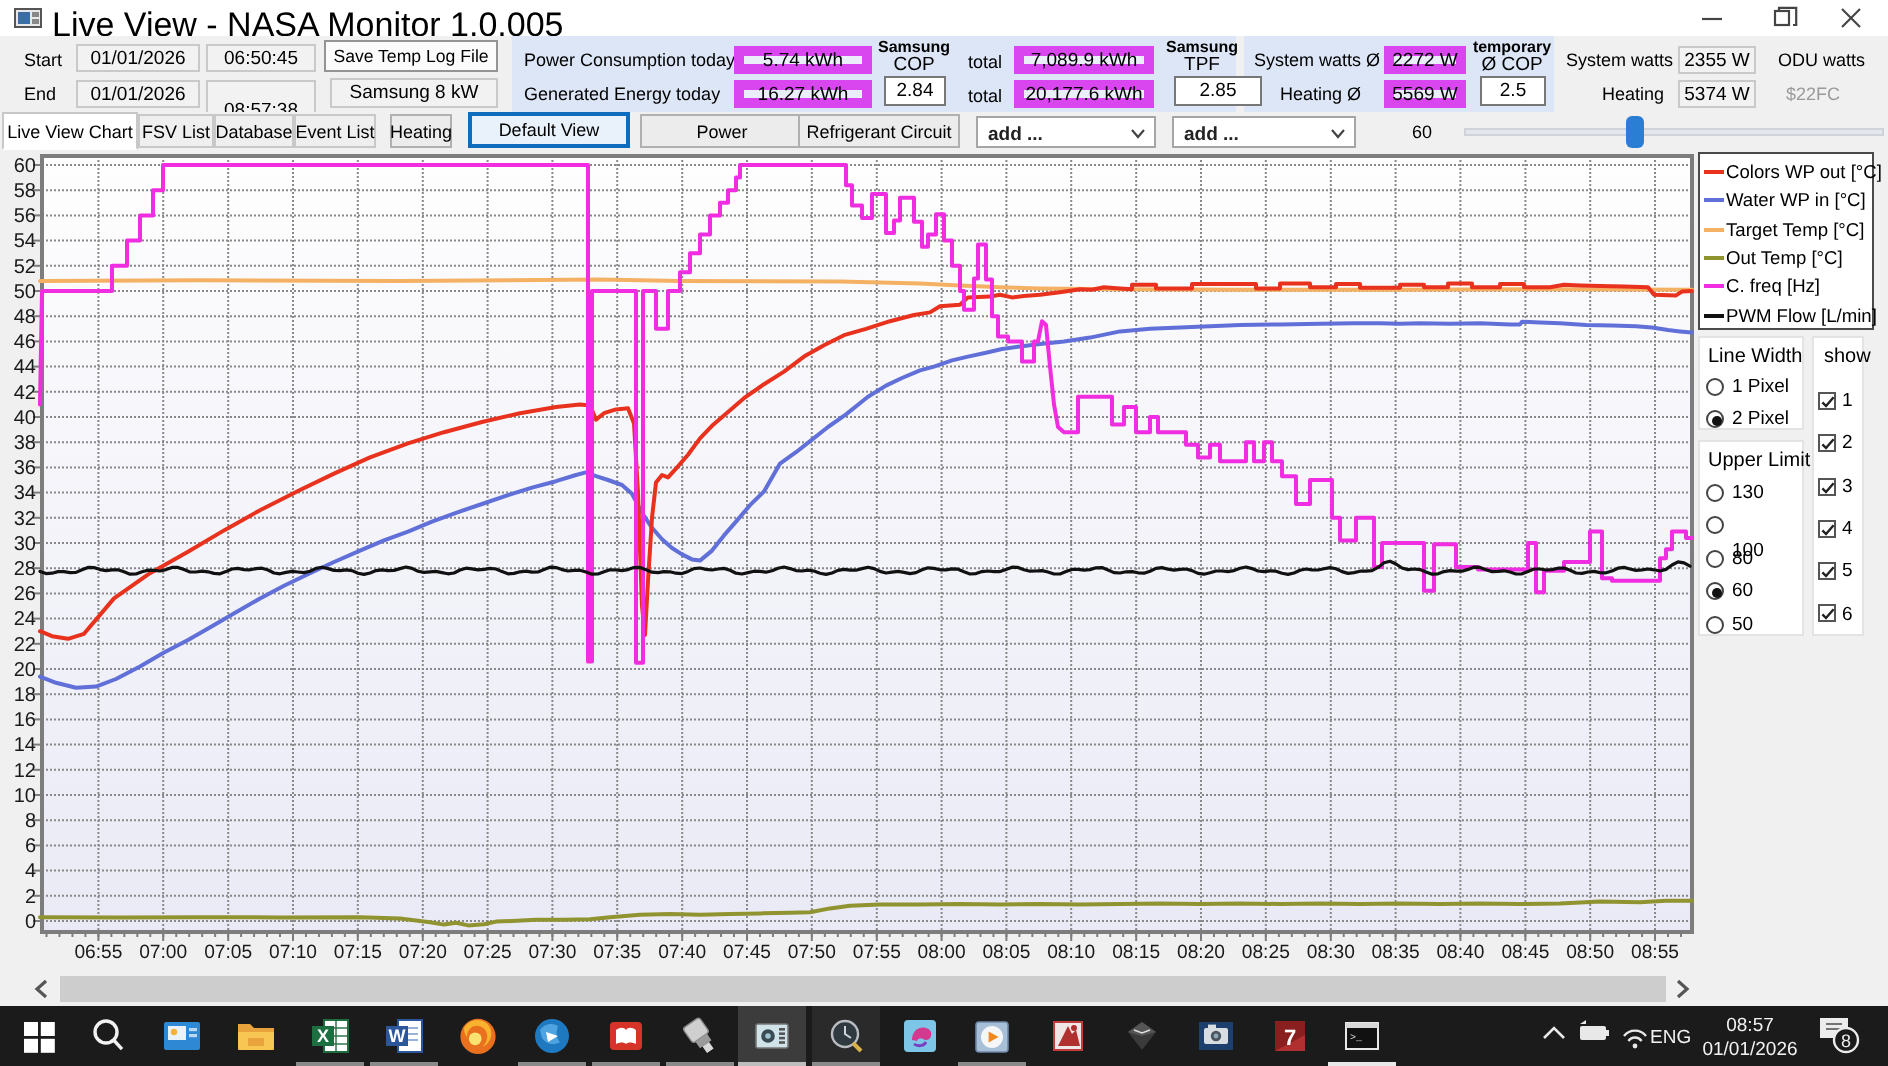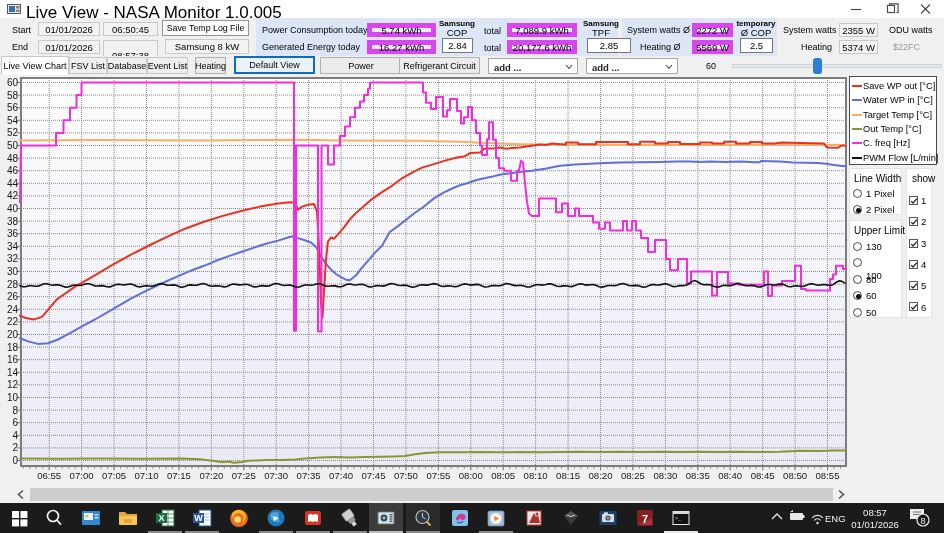--- a/index.html
+++ b/index.html
@@ -418,21 +418,21 @@
 <polyline points="20.0,140.5 100.0,140.1 200.0,140.5 300.0,139.8 340.0,140.5 420.0,140.8 460.0,141.7 480.0,142.7 500.0,143.6 520.0,144.2 560.0,144.6 620.0,144.9 700.0,144.9 780.0,144.6 846.0,144.9" stroke="#f5b163" stroke-width="2"></polyline>
 <polyline points="20.0,458.6 60.0,458.7 100.0,458.6 140.0,458.7 180.0,458.6 200.0,459.2 208.0,460.2 215.0,461.1 222.0,462.3 228.0,461.4 234.0,462.7 242.0,462.1 248.0,460.8 256.0,460.5 268.0,459.9 282.0,459.9 295.0,459.6 305.0,458.6 320.0,457.4 335.0,457.0 350.0,457.4 365.0,457.0 380.0,456.7 395.0,456.4 405.0,456.1 415.0,454.2 425.0,452.9 440.0,452.3 460.0,452.3 480.0,452.0 500.0,452.3 520.0,452.0 540.0,452.3 560.0,452.0 580.0,451.7 600.0,452.0 620.0,451.7 640.0,452.0 660.0,451.7 680.0,452.0 700.0,451.7 720.0,452.0 740.0,451.7 760.0,452.0 780.0,451.7 800.0,450.7 820.0,451.1 833.0,450.4 846.0,450.4" stroke="#8f9330" stroke-width="2"></polyline>
 <polyline points="20.0,338.3 28.0,341.4 38.0,343.9 48.0,343.3 58.0,339.5 70.0,333.2 82.0,326.3 94.0,320.0 106.0,313.1 118.0,306.1 130.0,299.2 142.0,292.9 155.0,286.6 167.0,281.0 180.0,275.3 192.0,270.2 204.0,265.8 216.0,260.8 228.0,256.4 241.0,252.0 254.0,247.6 266.0,243.8 278.0,240.6 288.0,237.5 293.0,236.2 298.0,238.1 304.0,240.0 311.0,242.5 316.0,246.9 321.0,256.4 326.0,263.9 331.0,269.6 336.0,274.0 341.0,277.2 346.0,279.7 350.0,280.3 356.0,275.3 362.0,267.7 368.0,260.8 375.0,252.6 382.0,245.7 390.0,231.8 398.0,226.1 406.0,219.8 414.0,213.5 423.0,207.2 434.0,198.4 443.0,192.8 451.0,189.0 460.0,185.2 467.0,183.3 476.0,180.2 484.0,178.3 493.0,176.4 501.0,174.5 510.0,173.2 520.0,172.0 532.0,170.7 545.0,168.8 560.0,165.7 575.0,164.4 590.0,163.8 605.0,163.1 620.0,162.5 640.0,162.2 660.0,161.9 677.0,161.6 690.0,161.6 700.0,161.9 710.0,161.6 725.0,161.9 740.0,161.6 755.0,162.2 760.0,162.2 761.0,160.9 770.0,161.2 780.0,161.6 793.0,162.5 806.0,162.8 818.0,163.1 826.0,163.8 834.0,165.0 840.0,165.7 846.0,166.3" stroke="#6070d8" stroke-width="2"></polyline>
 <polyline points="20.0,315.6 26.0,318.1 34.0,319.4 42.0,316.9 57.0,299.2 75.0,286.6 94.0,275.9 112.0,265.2 130.0,255.1 150.0,245.0 167.0,236.8 185.0,228.7 204.0,221.7 222.0,216.1 241.0,211.0 260.0,206.6 278.0,203.5 290.0,202.2 295.0,202.8 298.0,209.8 302.0,206.6 308.0,204.7 314.0,204.1 317.0,211.7 319.0,246.3 321.0,303.0 322.5,317.5 324.0,290.4 326.0,258.9 328.0,241.3 331.0,237.5 334.0,238.7 338.0,234.3 344.0,227.4 350.0,219.2 356.0,212.9 364.0,206.0 372.0,199.1 382.0,192.1 392.0,185.8 402.0,178.3 412.0,172.6 422.0,167.6 433.0,164.4 445.0,160.6 457.0,157.5 465.0,156.2 470.0,153.1 480.0,152.4 484.0,148.7 495.0,148.3 500.0,147.4 506.0,148.7 512.0,148.0 520.0,147.4 530.0,146.1 540.0,144.6 546.0,144.9 552.0,143.6 560.0,144.2 566.0,144.6 566.0,142.4 578.0,142.4 578.0,144.2 590.0,144.2 596.0,144.2 596.0,142.0 628.0,142.0 628.0,144.2 640.0,144.2 640.0,141.7 655.0,141.7 655.0,143.6 668.0,143.6 668.0,142.0 680.0,142.0 680.0,143.9 700.0,143.9 700.0,142.4 712.0,142.4 712.0,143.6 724.0,143.6 724.0,141.7 736.0,141.7 736.0,143.6 750.0,143.6 750.0,142.0 762.0,142.0 762.0,143.6 775.0,143.6 782.0,142.4 790.0,142.7 800.0,143.0 812.0,143.3 824.0,143.6 827.0,147.4 838.0,147.7 841.0,145.8 846.0,145.5" stroke="#e8321e" stroke-width="2"></polyline>
 <polyline points="20.0,202.2 21.0,145.5 56.0,145.5 56.0,132.9 63.5,132.9 63.5,120.3 70.0,120.3 70.0,107.7 76.5,107.7 76.5,95.1 81.5,95.1 81.5,82.5 294.0,82.5 294.0,330.7 296.0,330.7 296.0,145.5 318.0,145.5 318.0,331.4 321.5,331.4 321.5,145.5 328.0,145.5 328.0,164.4 334.0,164.4 334.0,145.5 340.0,145.5 340.0,136.1 345.0,136.1 345.0,126.6 350.0,126.6 350.0,117.2 355.0,117.2 355.0,107.7 360.0,107.7 360.0,101.4 364.0,101.4 364.0,95.1 368.0,95.1 368.0,88.8 370.0,88.8 370.0,82.5 423.0,82.5 423.0,92.6 426.0,92.6 426.0,102.7 431.0,102.7 431.0,109.0 436.0,109.0 436.0,97.0 443.0,97.0 443.0,116.5 447.0,116.5 447.0,110.2 450.0,110.2 450.0,98.9 457.0,98.9 457.0,110.9 461.0,110.9 461.0,123.4 464.0,123.4 464.0,117.2 468.0,117.2 468.0,107.1 472.0,107.1 472.0,120.3 476.0,120.3 476.0,132.9 480.0,132.9 480.0,145.5 482.0,145.5 482.0,154.9 487.0,154.9 487.0,139.2 489.0,139.2 489.0,122.2 493.0,122.2 493.0,139.8 496.0,139.8 496.0,158.1 499.0,158.1 499.0,168.2 504.0,168.2 504.0,170.7 511.0,170.7 511.0,180.8 517.0,180.8 517.0,170.7 519.0,170.7 521.0,160.6 523.0,162.5 525.0,183.3 527.0,202.2 529.0,213.5 532.0,216.1 539.0,216.1 539.0,198.4 556.0,198.4 556.0,212.3 562.0,212.3 562.0,203.5 568.0,203.5 568.0,216.1 575.0,216.1 575.0,208.5 579.0,208.5 579.0,216.1 593.0,216.1 593.0,222.4 599.0,222.4 599.0,228.7 605.0,228.7 605.0,222.4 610.0,222.4 610.0,230.6 618.0,230.6 618.0,230.6 623.0,230.6 623.0,221.1 627.0,221.1 627.0,230.6 632.0,230.6 632.0,221.1 636.0,221.1 636.0,230.6 641.0,230.6 641.0,238.1 648.0,238.1 648.0,252.0 655.0,252.0 655.0,240.0 666.0,240.0 666.0,258.9 670.0,258.9 670.0,270.2 678.0,270.2 678.0,258.9 687.0,258.9 687.0,283.5 691.0,283.5 691.0,271.5 712.0,271.5 712.0,295.4 717.0,295.4 717.0,272.1 728.0,272.1 728.0,283.5 739.0,283.5 739.0,284.7 764.0,284.7 764.0,271.5 768.0,271.5 768.0,296.1 772.0,296.1 772.0,285.4 782.0,285.4 782.0,281.0 795.0,281.0 795.0,265.8 801.0,265.8 801.0,289.1 806.0,289.1 806.0,290.4 830.0,290.4 830.0,279.1 833.0,279.1 833.0,274.6 836.0,274.6 836.0,265.8 843.0,265.8 843.0,269.0 846.0,269.0" stroke="#f02de0" stroke-width="2"></polyline>
 <polyline points="20.0,285.7 23.0,286.8 26.0,286.6 29.0,285.8 32.0,285.8 35.0,286.3 38.0,286.2 41.0,284.9 44.0,283.7 47.0,283.8 50.0,284.8 53.0,285.3 56.0,284.9 59.0,284.9 62.0,285.9 65.0,287.1 68.0,287.0 71.0,285.9 74.0,285.1 77.0,285.2 80.0,285.5 83.0,284.8 86.0,283.7 89.0,283.7 92.0,284.8 95.0,286.0 98.0,286.0 101.0,285.6 104.0,285.9 107.0,286.7 110.0,286.9 113.0,285.8 116.0,284.5 119.0,284.2 122.0,284.8 125.0,284.9 128.0,284.3 131.0,284.1 134.0,285.0 137.0,286.5 140.0,286.9 143.0,286.2 146.0,285.7 149.0,286.0 152.0,286.3 155.0,285.6 158.0,284.2 161.0,283.6 164.0,284.3 167.0,285.2 170.0,285.3 173.0,284.9 176.0,285.3 179.0,286.6 182.0,287.2 185.0,286.5 188.0,285.3 191.0,284.9 194.0,285.3 197.0,285.2 200.0,284.3 203.0,283.5 206.0,284.2 209.0,285.6 212.0,286.2 215.0,285.9 218.0,285.7 221.0,286.3 224.0,286.9 227.0,286.5 230.0,285.0 233.0,284.1 236.0,284.4 239.0,284.9 242.0,284.7 245.0,284.2 248.0,284.5 251.0,285.8 254.0,286.9 257.0,286.7 260.0,285.9 263.0,285.6 266.0,286.1 269.0,286.0 272.0,284.8 275.0,283.6 278.0,283.8 281.0,284.8 284.0,285.5 287.0,285.2 290.0,285.1 293.0,286.0 296.0,287.1 299.0,287.0 302.0,285.9 305.0,284.9 308.0,285.0 311.0,285.3 314.0,284.8 317.0,283.8 320.0,283.7 323.0,284.9 326.0,286.1 329.0,286.3 332.0,285.8 335.0,285.9 338.0,286.6 341.0,286.8 344.0,285.7 347.0,284.3 350.0,284.0 353.0,284.7 356.0,285.0 359.0,284.5 362.0,284.2 365.0,285.1 368.0,286.6 371.0,287.0 374.0,286.3 377.0,285.6 380.0,285.7 383.0,286.1 386.0,285.4 389.0,284.1 392.0,283.5 395.0,284.3 398.0,285.3 401.0,285.5 404.0,285.1 407.0,285.5 410.0,286.6 413.0,287.2 416.0,286.5 419.0,285.2 422.0,284.7 425.0,285.1 428.0,285.1 431.0,284.3 434.0,283.6 437.0,284.3 440.0,285.7 443.0,286.5 446.0,286.1 449.0,285.7 452.0,286.2 455.0,286.8 458.0,286.3 461.0,284.9 464.0,283.9 467.0,284.2 470.0,284.9 473.0,284.9 476.0,284.4 479.0,284.6 482.0,285.9 485.0,287.0 488.0,286.8 491.0,285.8 494.0,285.5 497.0,285.8 500.0,285.8 503.0,284.7 506.0,283.6 509.0,283.7 512.0,284.9 515.0,285.6 518.0,285.5 521.0,285.3 524.0,286.0 527.0,287.0 530.0,287.0 533.0,285.8 536.0,284.7 539.0,284.7 542.0,285.1 545.0,284.8 548.0,283.9 551.0,283.8 554.0,285.0 557.0,286.3 560.0,286.5 563.0,285.9 566.0,285.8 569.0,286.4 572.0,286.6 575.0,285.6 578.0,284.2 581.0,283.8 584.0,284.6 587.0,285.1 590.0,284.7 593.0,284.5 596.0,285.3 599.0,286.7 602.0,287.1 605.0,286.4 608.0,285.5 611.0,285.5 614.0,285.8 617.0,285.3 620.0,284.1 623.0,283.5 626.0,284.3 629.0,285.5 632.0,285.8 635.0,285.4 638.0,285.6 641.0,286.6 644.0,287.2 647.0,286.5 650.0,285.1 653.0,284.5 656.0,284.9 659.0,285.0 662.0,284.4 665.0,283.8 668.0,284.4 671.0,285.8 674.0,286.7 677.0,286.3 680.0,285.6 683.0,285.6 686.0,285.3 689.0,283.7 692.0,281.4 695.0,280.6 698.0,282.0 701.0,284.0 704.0,284.8 707.0,284.5 710.0,284.8 713.0,286.0 716.0,287.1 719.0,286.9 722.0,285.8 725.0,285.3 728.0,285.6 731.0,285.6 734.0,284.7 737.0,283.6 740.0,283.7 743.0,284.9 746.0,285.8 749.0,285.7 752.0,285.4 755.0,286.0 758.0,287.0 761.0,286.9 764.0,285.7 767.0,284.5 770.0,284.5 773.0,285.0 776.0,284.8 779.0,284.1 782.0,284.0 785.0,285.1 788.0,286.5 791.0,286.7 794.0,286.0 797.0,285.7 800.0,286.3 803.0,286.4 806.0,285.5 809.0,284.1 812.0,283.7 815.0,284.5 818.0,285.2 821.0,284.9 824.0,284.5 827.0,284.9 830.0,285.5 833.0,284.7 836.0,282.5 839.0,280.9 842.0,281.4 845.0,283.1" stroke="#111111" stroke-width="1.6"></polyline>
 </g>
 </svg>
 <div style="position:absolute;left:849px;top:76px;width:88px;height:89px;background:#fff;border:1px solid #4a4a4a">
     <div style="position:absolute;left:2px;top:8.0px;width:10px;height:2px;background:#e8321e"></div>
-    <div style="position:absolute;left:13px;top:4.0px;font-size:9.3px;white-space:nowrap">Save WP out [°C]</div>
+    <div style="position:absolute;left:13px;top:4.0px;font-size:9.3px;white-space:nowrap">Colors WP out [°C]</div>
     <div style="position:absolute;left:2px;top:22.3px;width:10px;height:2px;background:#6070d8"></div>
     <div style="position:absolute;left:13px;top:18.3px;font-size:9.3px;white-space:nowrap">Water WP in [°C]</div>
     <div style="position:absolute;left:2px;top:36.6px;width:10px;height:2px;background:#f5b163"></div>
     <div style="position:absolute;left:13px;top:32.6px;font-size:9.3px;white-space:nowrap">Target Temp [°C]</div>
     <div style="position:absolute;left:2px;top:50.900000000000006px;width:10px;height:2px;background:#8f9330"></div>
     <div style="position:absolute;left:13px;top:46.900000000000006px;font-size:9.3px;white-space:nowrap">Out Temp [°C]</div>
     <div style="position:absolute;left:2px;top:65.2px;width:10px;height:2px;background:#f02de0"></div>
     <div style="position:absolute;left:13px;top:61.2px;font-size:9.3px;white-space:nowrap">C. freq [Hz]</div>
     <div style="position:absolute;left:2px;top:79.5px;width:10px;height:2px;background:#111"></div>
     <div style="position:absolute;left:13px;top:75.5px;font-size:9.3px;white-space:nowrap">PWM Flow [L/min]</div>

